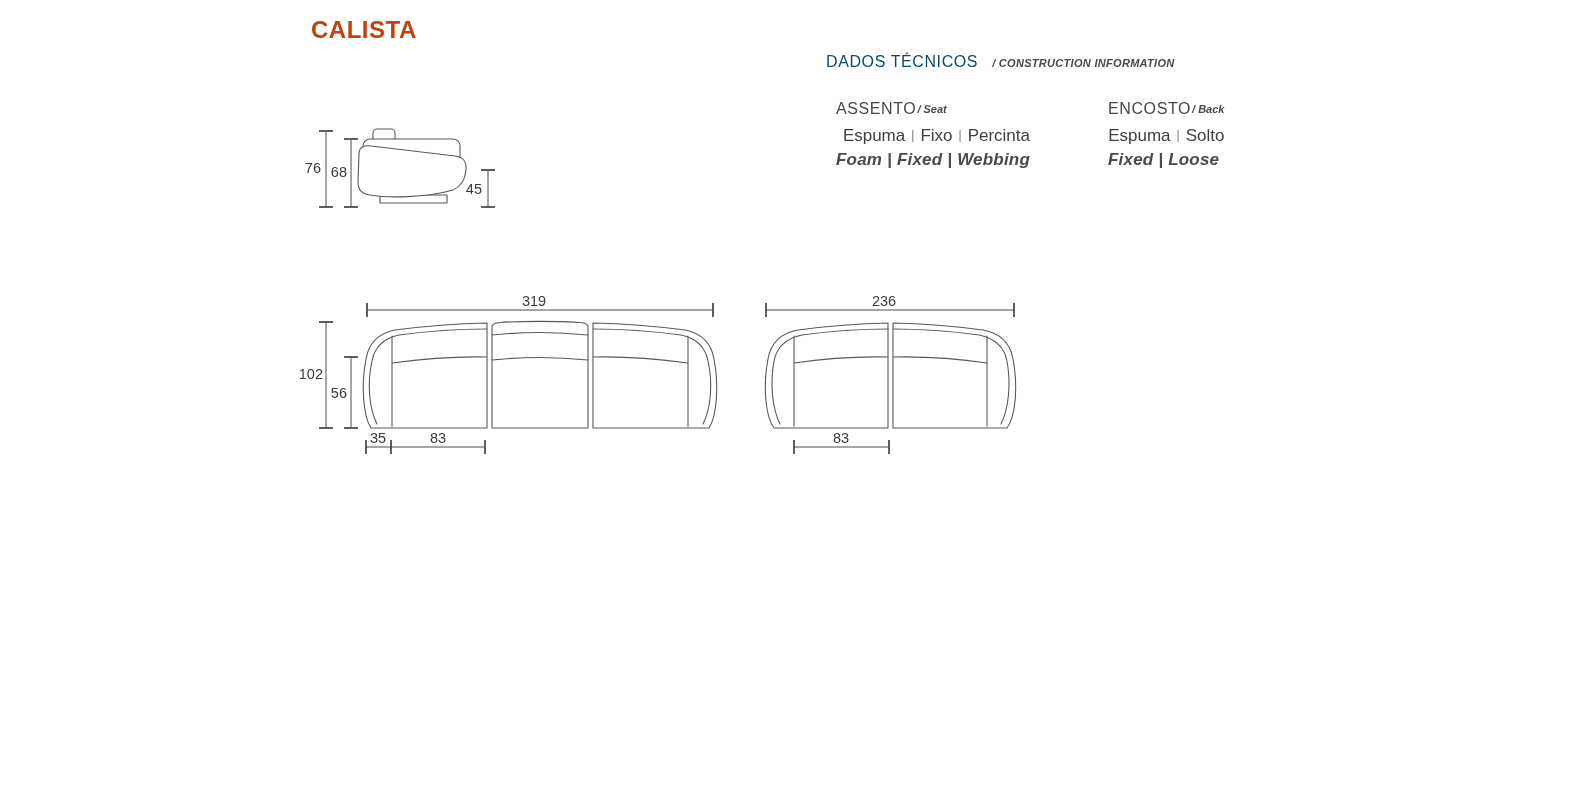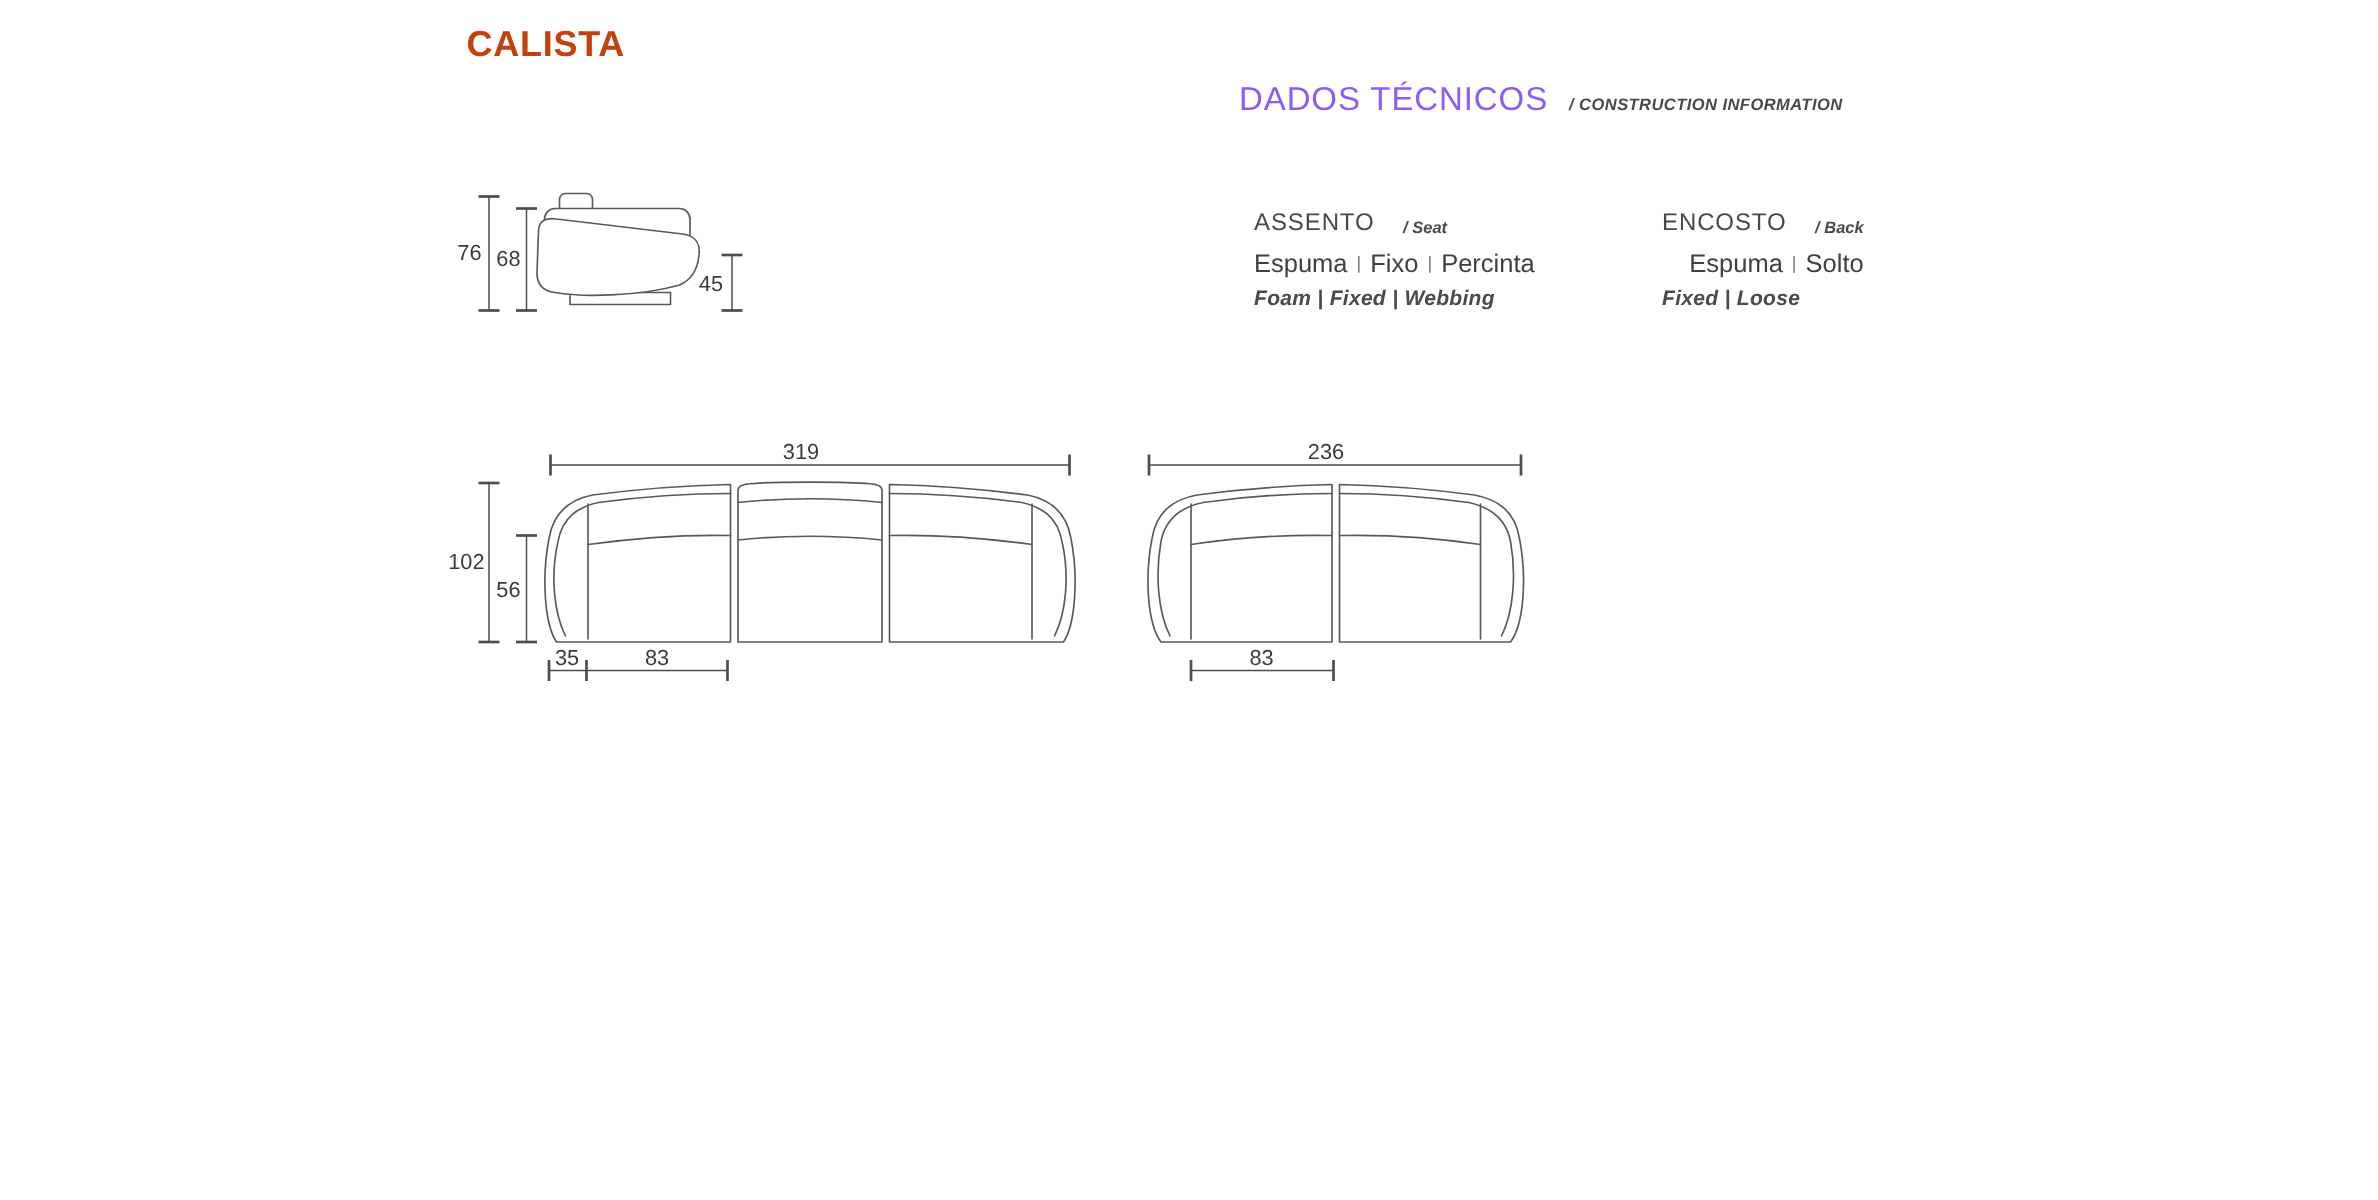--- a/index.html
+++ b/index.html
@@ -4,33 +4,33 @@
 <style>
   * { margin:0; padding:0; box-sizing:border-box; }
   html,body { width:1585px; height:800px; background:#ffffff; overflow:hidden;
     font-family:"Liberation Sans", sans-serif; color:#414042; }
   .abs { position:absolute; }
 
   .product-title{ left:311px; top:16px; font-size:24px; font-weight:bold;
     color:#c2410c; letter-spacing:0.5px; }
 
   .tech-heading-row{ left:826px; top:53px; display:flex; align-items:baseline; gap:14px; }
-  .tech-heading{ font-size:22px; letter-spacing:0.6px; color:#8b5cf6; }
+  .tech-heading{ font-size:16px; letter-spacing:0.6px; color:#0c4a6e; }
   .tech-heading-note{ font-size:11px; font-style:italic; font-weight:bold;
     color:#4a4a4c; letter-spacing:0.3px; }
 
   .spec-col{ top:100px; }
   .spec-col.seat{ left:836px; }
   .spec-col.back{ left:1108px; }
-  .spec-head{ display:flex; align-items:flex-end; gap:19px;margin-top:40px; }
+  .spec-head{ display:flex; align-items:center; gap:1px; }
   .spec-title{ font-size:16px; letter-spacing:0.6px; color:#48484a; }
   .spec-title-note{ font-size:11px; font-style:italic; font-weight:bold; color:#4a4a4c; }
   .spec-features{ margin-top:8px; font-size:17px; color:#404042;text-align:right; }
   .spec-sep{ font-size:12px; color:#77777b; padding:0 6px; position:relative; top:-2px; }
-  .spec-features-en{ margin-top:4px; font-size:14px; font-style:italic; font-weight:bold;
+  .spec-features-en{ margin-top:4px; font-size:17px; font-style:italic; font-weight:bold;
     color:#4a4a4c; letter-spacing:0.2px; }
 
   .notes{ left:829px; top:197px; }
   .note-line{ font-size:14px; letter-spacing:0.35px; color:#48484a; line-height:26.5px;
     white-space:nowrap; }
 
   svg { position:absolute; overflow:visible; }
   svg text{ font-family:"Liberation Sans", sans-serif; font-size:14.5px; fill:#3a3a3c; }
   .furn{ fill:none; stroke:#58595b; stroke-width:1.1; stroke-linejoin:round; stroke-linecap:round; }
   .furn-fill{ fill:#ffffff; stroke:#58595b; stroke-width:1.1; stroke-linejoin:round; }

